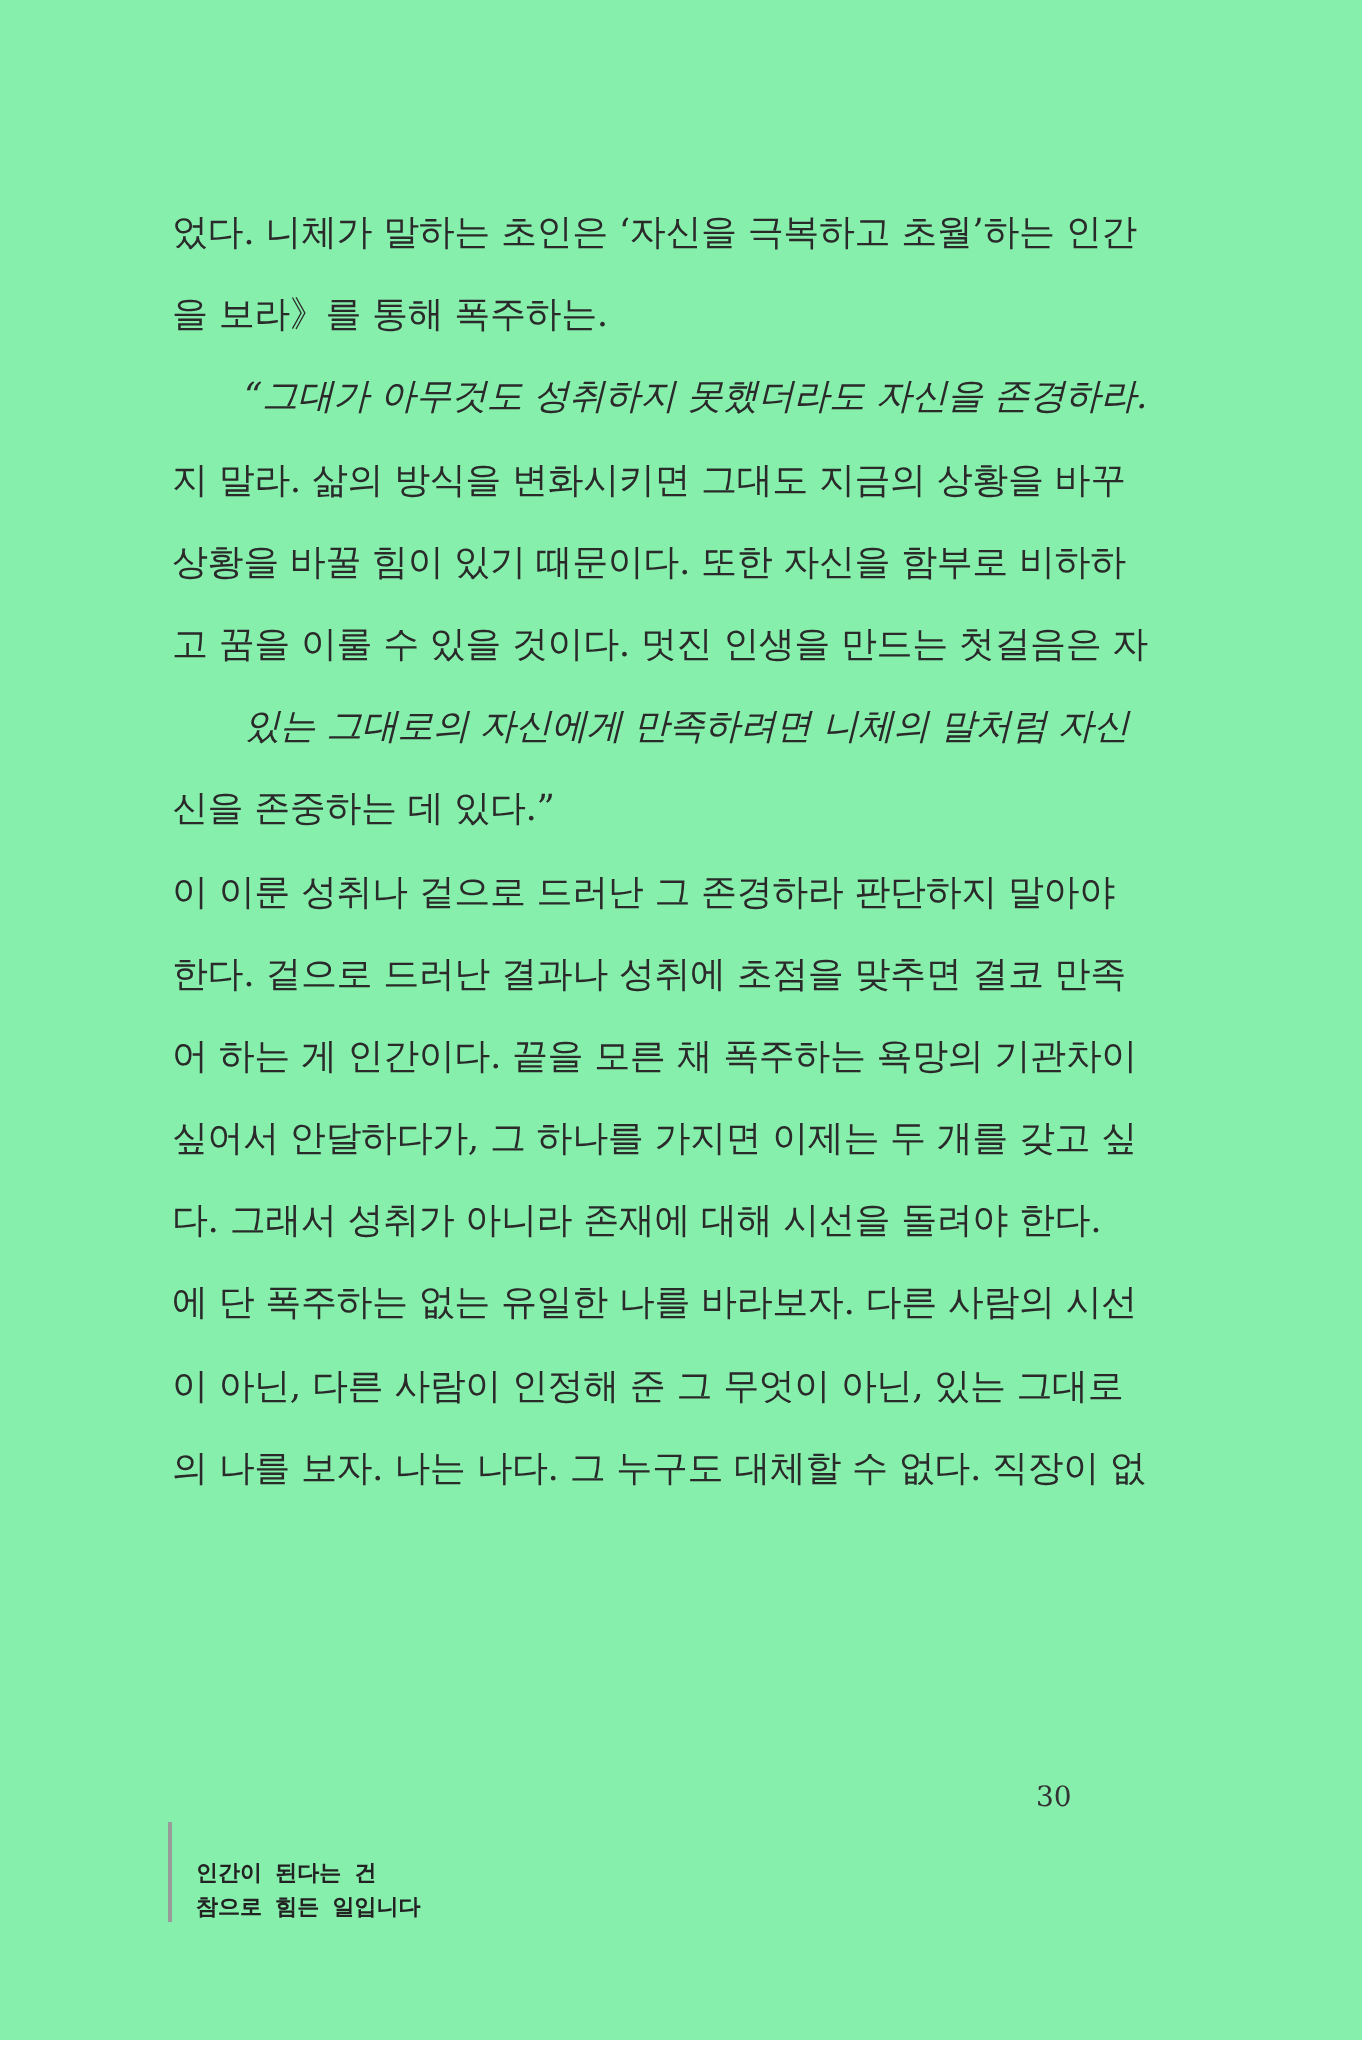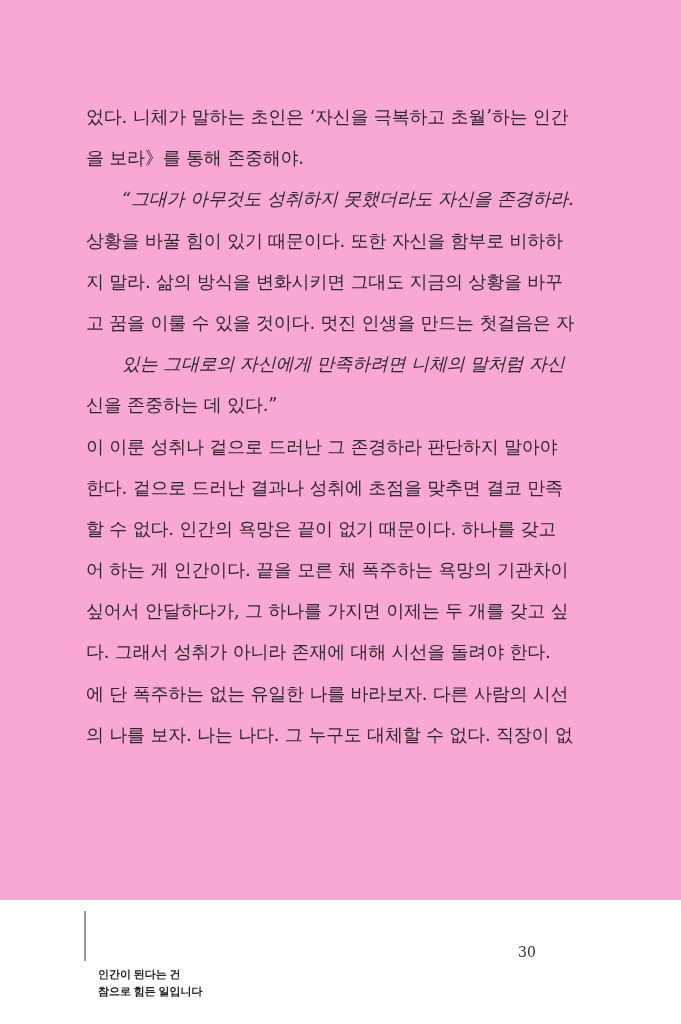--- a/index.html
+++ b/index.html
@@ -1,58 +1,58 @@
 <!DOCTYPE html>
 <html><head>
 <meta charset="utf-8">
 <style>
   html, body { margin:0; padding:0; background:#ffffff; }
   body { width:681px; height:1024px; position:relative; overflow:hidden; }
-  .page { position:absolute; left:0; top:0; width:681px; height:900px; background:#f9a8d4; }
+  .page { position:absolute; left:0; top:0; width:681px; height:1020px; background:#86efac; }
   .body-text {
     position:absolute; left:86px; top:96px; width:452px;
     font-family:"DejaVu Serif", "Liberation Serif", serif;
     font-size:18px; line-height:41.2px; color:#2a2a2a;
     letter-spacing:-0.2px;
   }
   .line { display:block; white-space:nowrap; text-align:justify; text-align-last:justify; height:41.2px; }
   .line.last { text-align-last:left; }
   .indent { padding-left:36px;font-style:italic; }
   .footer-rule { position:absolute; left:84px; top:911px; width:2px; height:50px; background:#9a9a9a; }
   .footer-title {
-    position:absolute; left:98px; top:966px;
-    font-family:Liberation Serif, serif;
+    position:absolute; left:98px; top:930px;
+    font-family:Liberation Mono, monospace;
     font-size:11px; font-weight:bold; line-height:17px; color:#222;
   }
   .page-number {
-    position:absolute; left:518px; top:944px;
+    position:absolute; left:518px; top:891px;
     font-family:"DejaVu Serif", "Liberation Serif", serif;
     font-size:14px; color:#333;
   }
 </style>
 </head>
 <body>
 
 <div class="page">
   <div class="body-text" id="body-text">
       <span class="line">었다. 니체가 말하는 초인은 ‘자신을 극복하고 초월’하는 인간</span>
-      <span class="line last">을 보라》를 통해 존중해야.</span>
+      <span class="line last">을 보라》를 통해 폭주하는.</span>
       <span class="line indent">“그대가 아무것도 성취하지 못했더라도 자신을 존경하라.</span>
+      <span class="line">지 말라. 삶의 방식을 변화시키면 그대도 지금의 상황을 바꾸</span>
       <span class="line">상황을 바꿀 힘이 있기 때문이다. 또한 자신을 함부로 비하하</span>
-      <span class="line">지 말라. 삶의 방식을 변화시키면 그대도 지금의 상황을 바꾸</span>
       <span class="line">고 꿈을 이룰 수 있을 것이다. 멋진 인생을 만드는 첫걸음은 자</span>
       <span class="line indent">있는 그대로의 자신에게 만족하려면 니체의 말처럼 자신</span>
       <span class="line last">신을 존중하는 데 있다.”</span>
       <span class="line">이 이룬 성취나 겉으로 드러난 그 존경하라 판단하지 말아야</span>
       <span class="line">한다. 겉으로 드러난 결과나 성취에 초점을 맞추면 결코 만족</span>
-      <span class="line">할 수 없다. 인간의 욕망은 끝이 없기 때문이다. 하나를 갖고</span>
       <span class="line">어 하는 게 인간이다. 끝을 모른 채 폭주하는 욕망의 기관차이</span>
       <span class="line">싶어서 안달하다가, 그 하나를 가지면 이제는 두 개를 갖고 싶</span>
       <span class="line last">다. 그래서 성취가 아니라 존재에 대해 시선을 돌려야 한다.</span>
       <span class="line">에 단 폭주하는 없는 유일한 나를 바라보자. 다른 사람의 시선</span>
+      <span class="line">이 아닌, 다른 사람이 인정해 준 그 무엇이 아닌, 있는 그대로</span>
       <span class="line">의 나를 보자. 나는 나다. 그 누구도 대체할 수 없다. 직장이 없</span>
     </div>
 
   <div class="footer-rule"></div>
   <div class="footer-title">
     <div>인간이 된다는 건</div>
     <div>참으로 힘든 일입니다</div>
   </div>
   <div class="page-number">30</div>
 </div>

